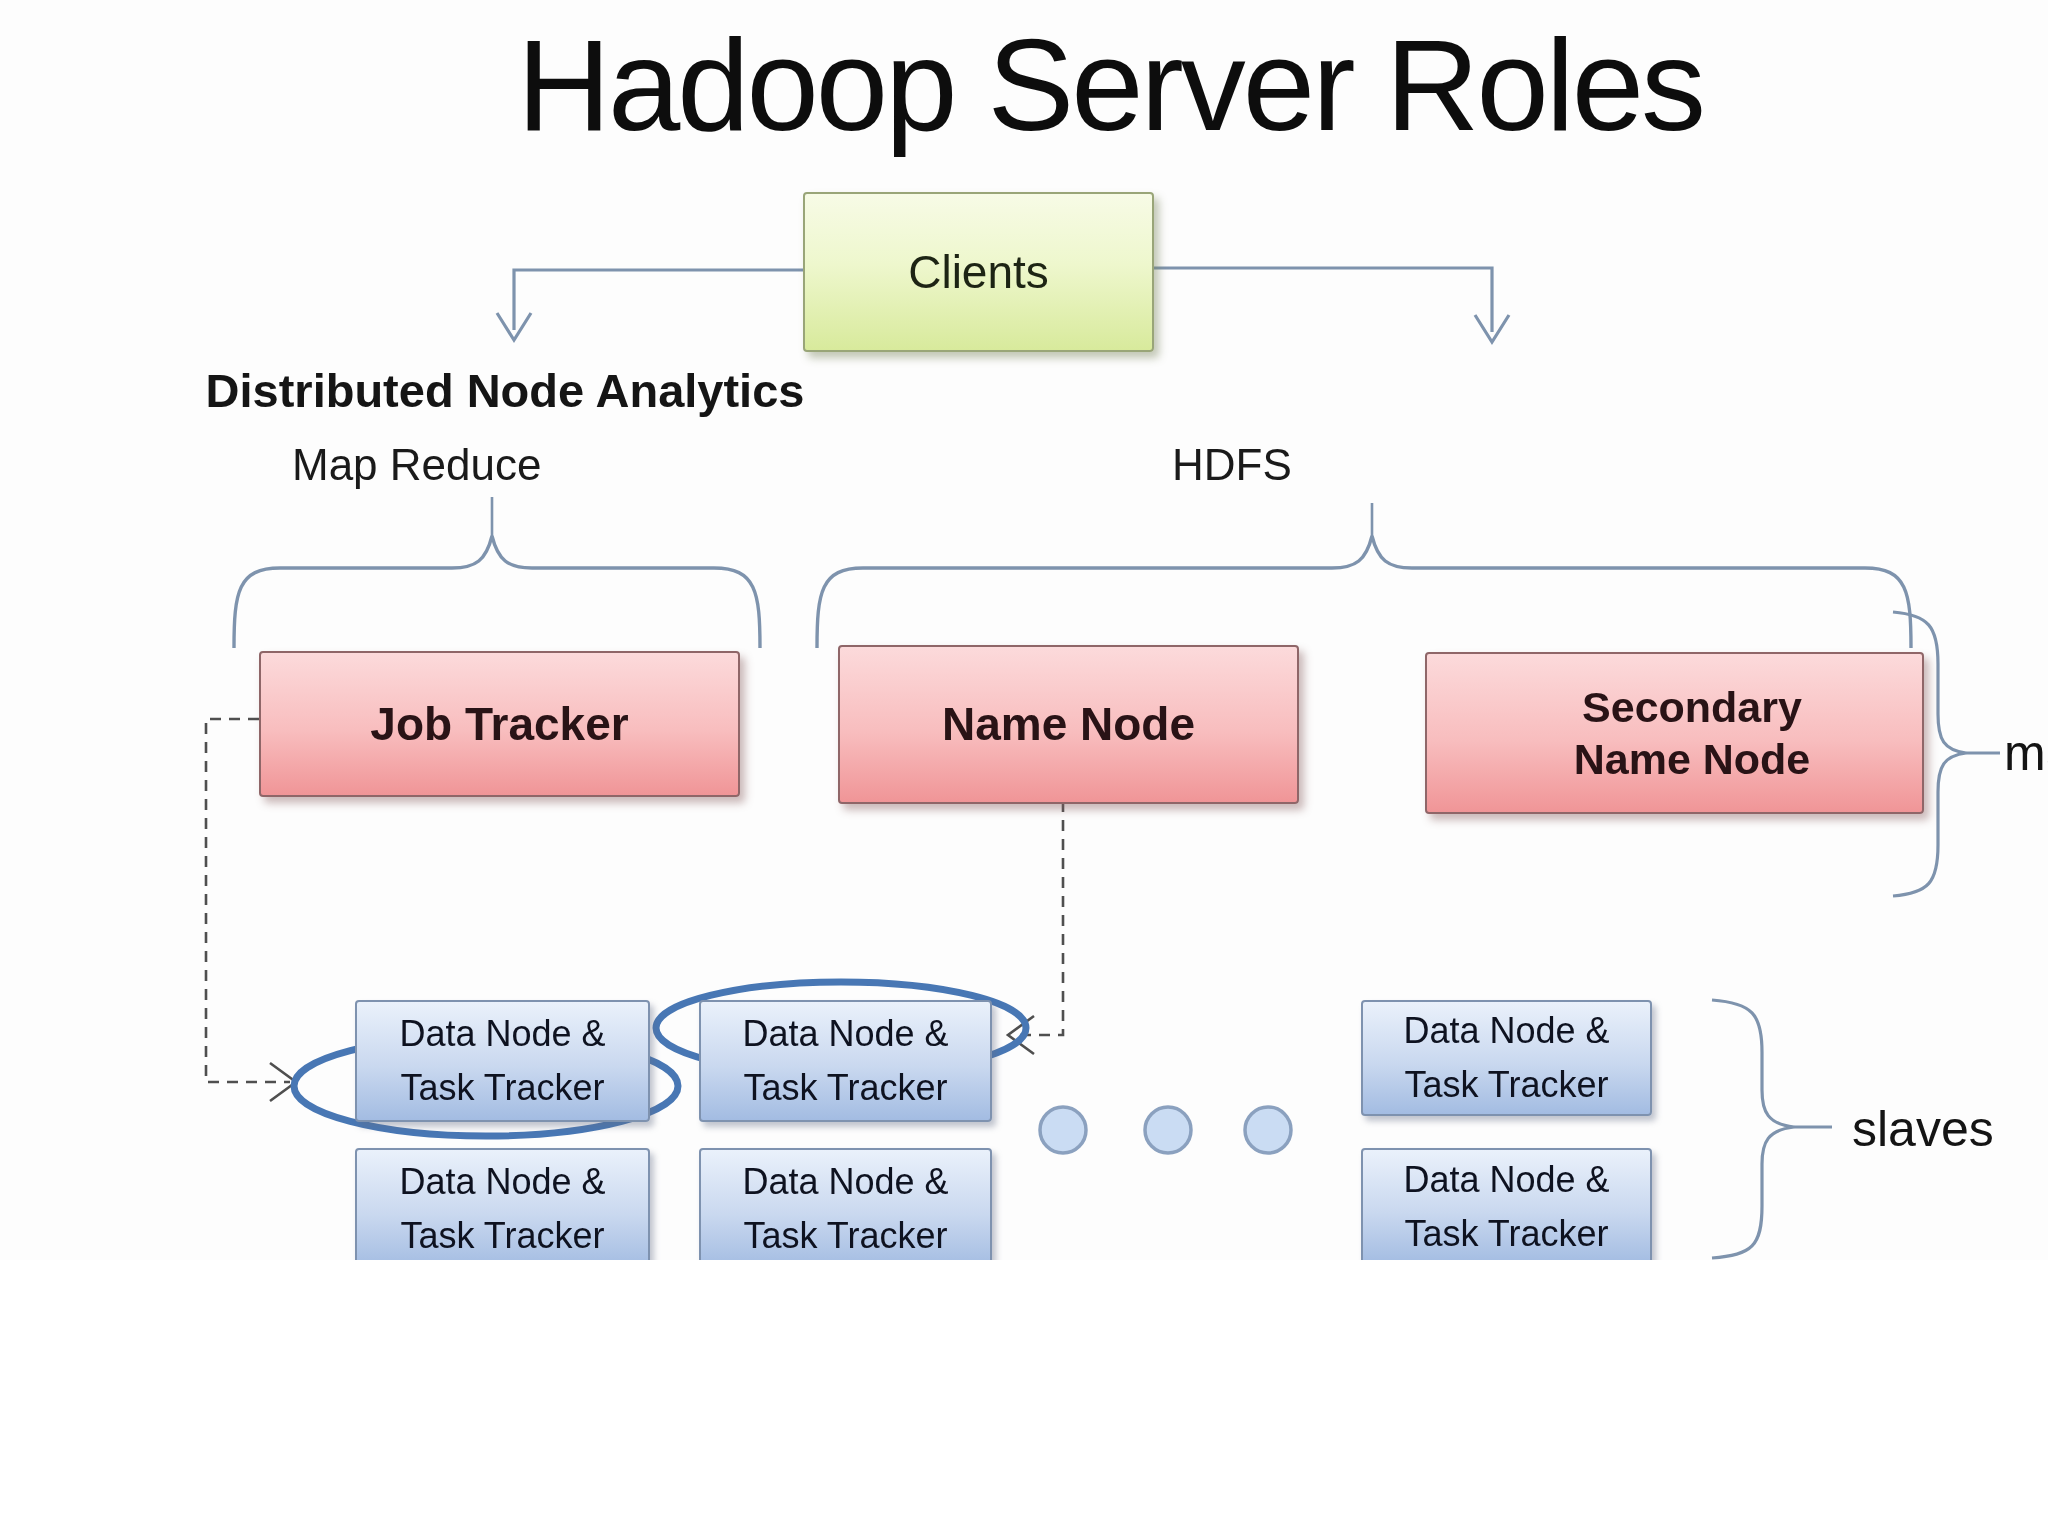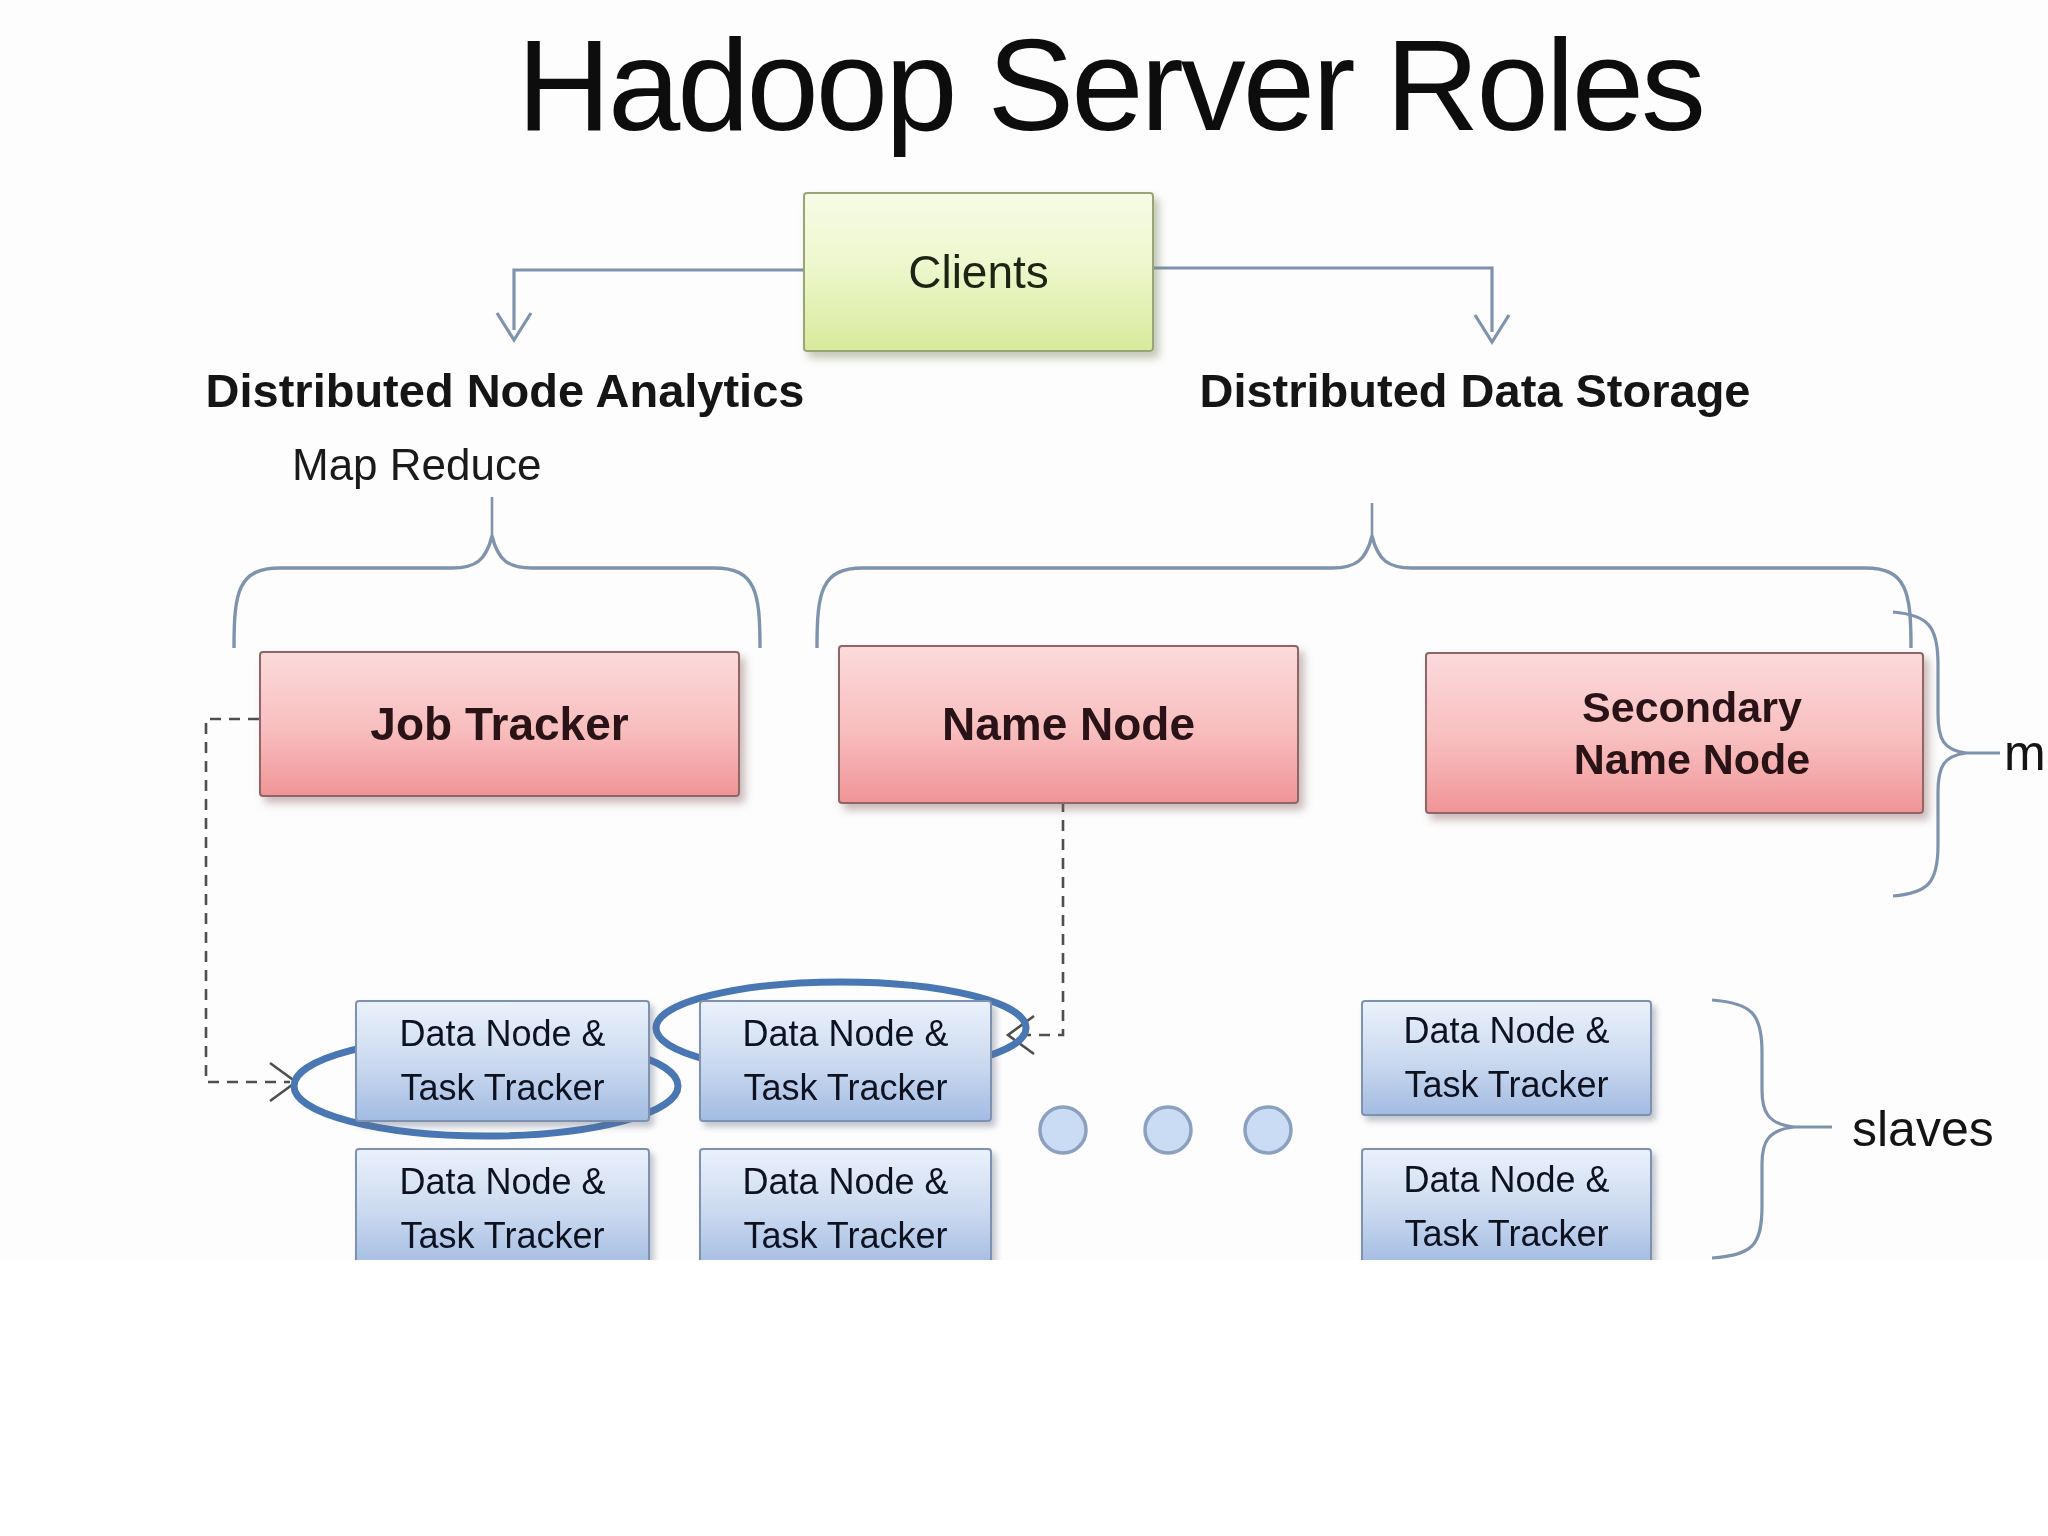--- a/index.html
+++ b/index.html
@@ -110,21 +110,21 @@
 
   <div class="title">Hadoop Server Roles</div>
 
   <div class="node green" style="left:803px;top:192px;width:347px;height:156px;">
     <span>Clients</span>
   </div>
 
   <div class="heading" style="left:120px;top:363px;width:770px;">Distributed Node Analytics</div>
   <div class="subheading" style="left:292px;top:440px;width:400px;">Map Reduce</div>
 
-  <div class="heading" style="left:1130px;top:363px;width:690px;">Distributed Data Storage</div>
+  <div class="subheading" style="left:1172px;top:440px;width:400px;">HDFS</div>
 
   <div class="node red" style="left:259px;top:651px;width:477px;height:142px;">
     <span>Job Tracker</span>
   </div>
 
   <div class="node red" style="left:838px;top:645px;width:457px;height:155px;">
     <span>Name Node</span>
   </div>
 
   <div class="node red" style="left:1425px;top:652px;width:460px;height:158px;font-size:43px;padding-left:35px;">

